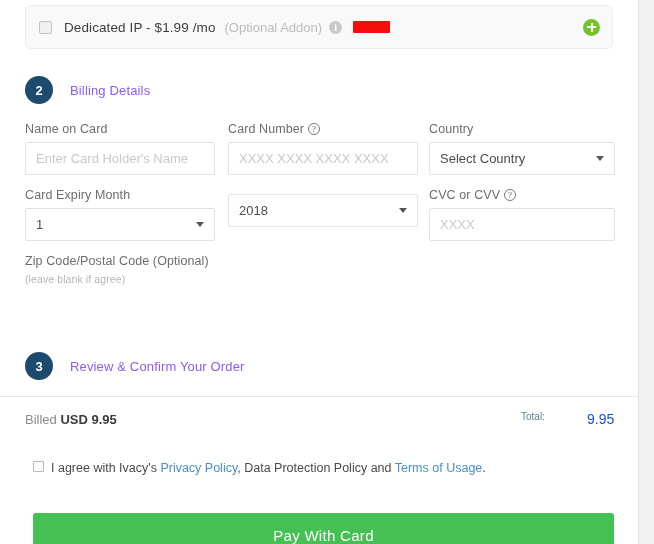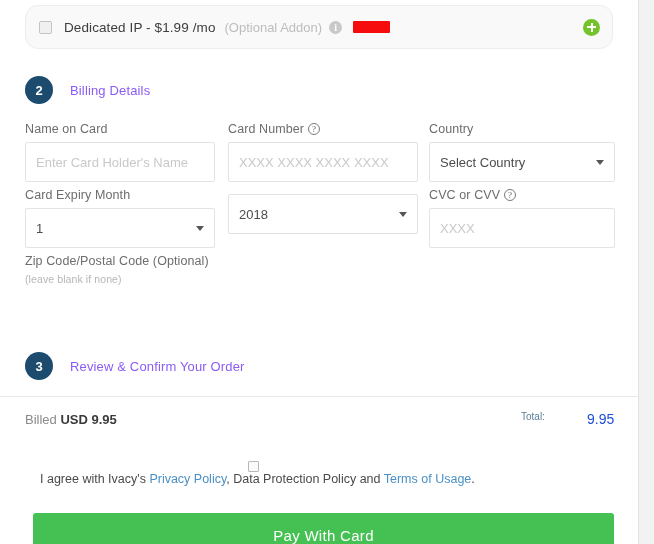--- a/index.html
+++ b/index.html
@@ -53,21 +53,21 @@
 
   
   .addon-row {
     position: absolute;
     left: 0;
     top: 5px;
     width: 588px;
     height: 44px;
     background: #f9f9f9;
     border: 1px solid #ededed;
-    border-radius: 13px;
+    border-radius: 6px;
     display: flex;
     align-items: center;
     padding: 0 10px 0 13px;
   }
 
   .cbox {
     width: 13px;
     height: 13px;
     border: 1px solid #c4c4c4;
     background: #f0f0f0;
@@ -188,21 +188,21 @@
     color: #5a5a5a;
     font-size: 9px;
     line-height: 10px;
     text-align: center;
     font-family: "Liberation Serif", serif;
     flex: 0 0 auto;
   }
 
   .ctl {
     margin-top: 6px;
-    height: 40px;
+    height: 33px;
     border: 1px solid #e3e3e3;
     border-radius: 2px;
     background: #ffffff;
     display: flex;
     align-items: center;
     padding: 0 10px;
     font-size: 13px;
   }
 
   .ctl .ph { color: #c9c9c9; }
@@ -255,22 +255,21 @@
     font-size: 14px;
     color: #1d4ed8;
     white-space: nowrap;
   }
 
   
   .agree-row {
     position: absolute;
     left: 8px;
     display: flex;
-    align-items: center;
-    flex-direction: column;
+    align-items: flex-start;
   }
   .agree-box {
     width: 11px;
     height: 11px;
     border: 1px solid #b9b9b9;
     background: #fbfbfb;
     border-radius: 1px;
     flex: 0 0 auto;
   }
   .agree-text {
@@ -367,21 +366,21 @@
           <span>CVC or CVV</span>
           <span class="q-icon">?</span>
         </div>
         <div class="ctl">
           <span class="ph">XXXX</span>
         </div>
       </div>
 
       <div class="fgroup" style="left:0px; top:254px; width:190px;">
         <div class="field-label">Zip Code/Postal Code (Optional)</div>
-        <div class="hint">(leave blank if none)</div>
+        <div class="hint">(leave blank if agree)</div>
       </div>
 
       <div class="step-head" style="top:352px;">
         <span class="step-badge">3</span>
         <span class="step-title">Review &amp; Confirm Your Order</span>
       </div>
 
       <div class="divider" style="top:396px;"></div>
 
       <div class="billed" style="left:0px; top:412px;">

